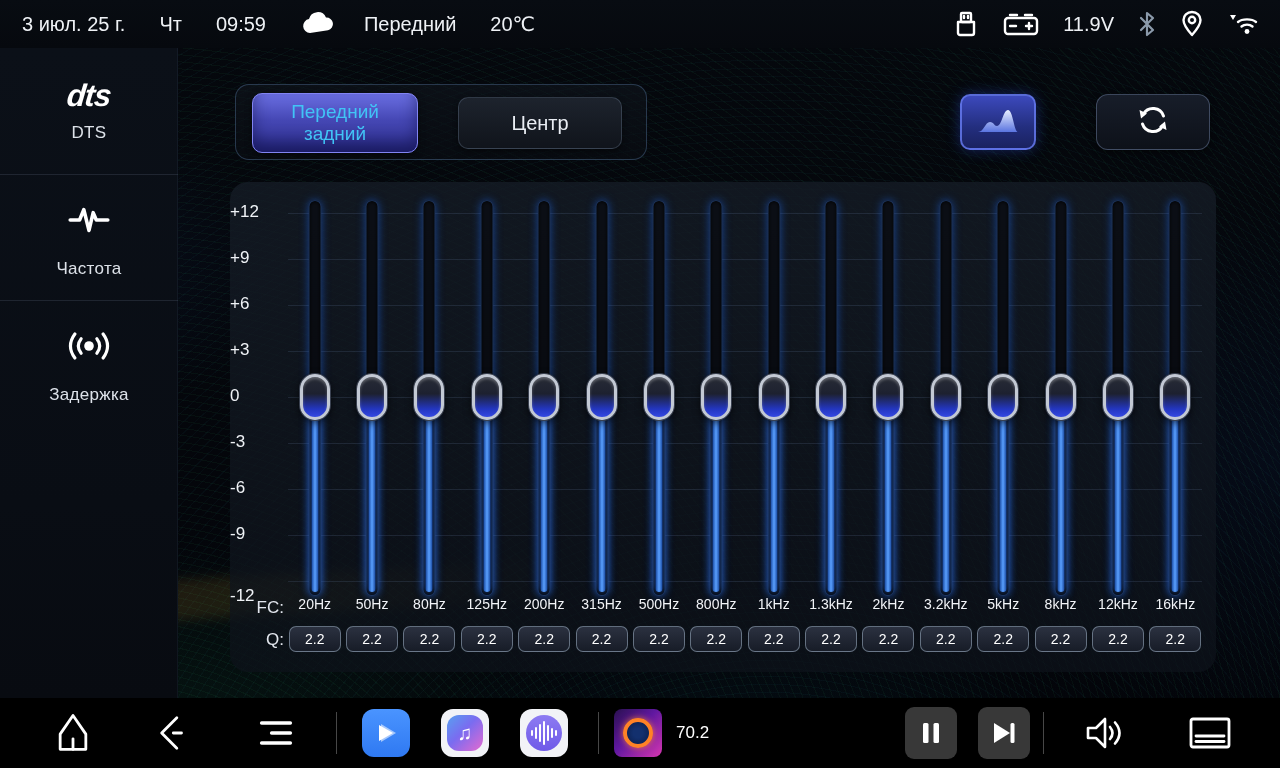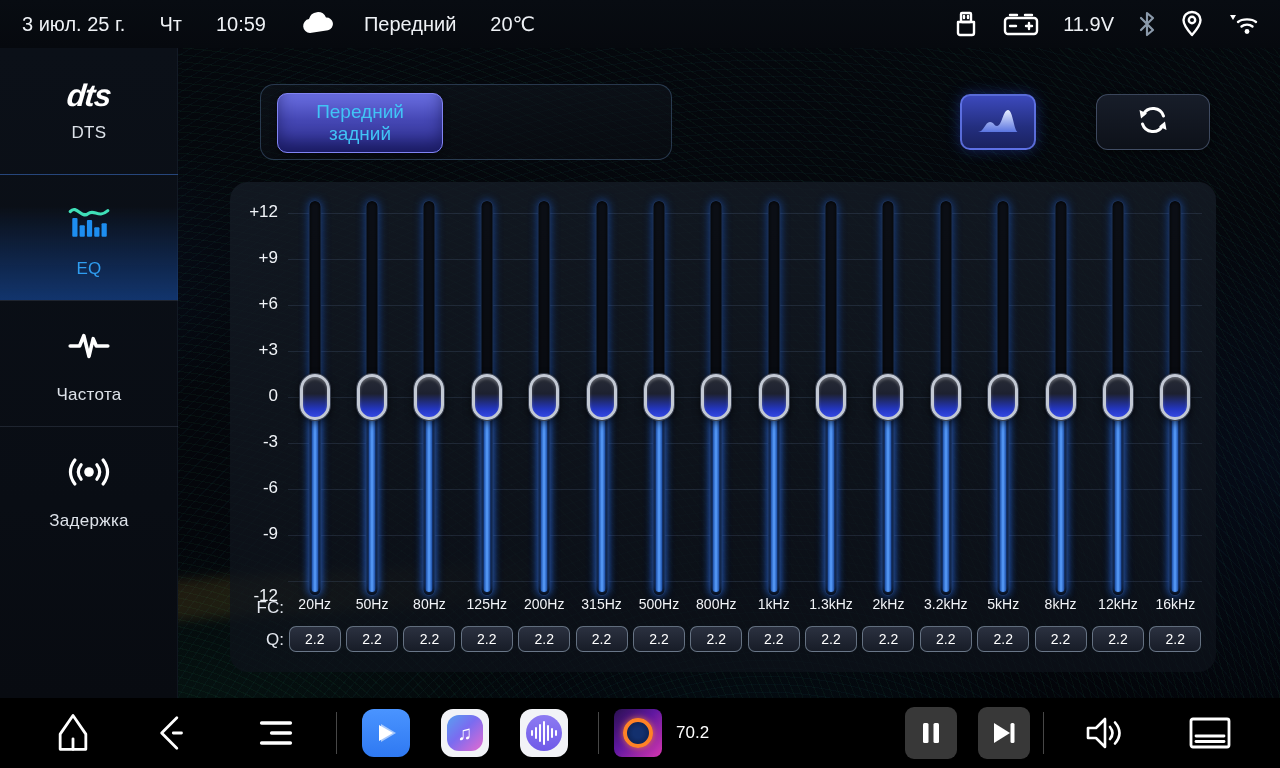--- a/index.html
+++ b/index.html
@@ -36,21 +36,21 @@
   .side-item { position:relative; height:126px; display:flex; flex-direction:column;
     align-items:center; justify-content:center; gap:12px; cursor:default; }
   .side-item + .side-item { border-top:1px solid rgba(160,180,210,.14); }
   .side-label { font-size:17px; color:#dde2e9; letter-spacing:.3px; }
   .side-item.active { background:linear-gradient(180deg, rgba(20,60,150,0) 25%, rgba(30,110,240,.40) 100%); }
   .side-item.active .side-label { color:var(--accent_blue,#2f9df0); }
   .dts-logo { font-size:31px; font-weight:800; font-style:italic; letter-spacing:-1px;
     transform:skewX(-6deg); color:#fff; line-height:1; }
 
   
-  .tab-group { position:absolute; left:260px; top:84px; width:412px; height:76px;
+  .tab-group { position:absolute; left:235px; top:84px; width:412px; height:76px;
     border:1px solid rgba(80,110,150,.45); border-radius:14px;
     background:linear-gradient(180deg, rgba(16,22,30,.6), rgba(10,14,20,.6)); }
   .tab-front { position:absolute; left:16px; top:8px; width:166px; height:60px; border-radius:10px;
     display:flex; align-items:center; justify-content:center; text-align:center;
     font-size:19px; line-height:1.15; color:var(--tab_active_text,#41c4f6);
     background:linear-gradient(180deg,#6a6ee2 0%,#4547b4 45%,#2e2f90 100%);
     border:1px solid #8184f2; box-shadow:inset 0 -10px 16px rgba(0,0,40,.45), 0 2px 6px rgba(0,0,0,.5);
     cursor:pointer; padding:0 14px; }
   .tab-center { position:absolute; left:222px; top:12px; width:164px; height:52px; border-radius:10px;
     display:flex; align-items:center; justify-content:center; font-size:20px; color:#e9edf3;
@@ -63,21 +63,21 @@
   .btn-reset { position:absolute; left:1096px; top:94px; width:114px; height:56px; border-radius:12px;
     display:flex; align-items:center; justify-content:center;
     background:linear-gradient(180deg,#171d29,#0d1119);
     border:1px solid rgba(130,150,190,.4); box-shadow:0 2px 6px rgba(0,0,0,.5); cursor:pointer; }
 
   
   .eq-panel { position:absolute; left:230px; top:182px; width:986px; height:490px; border-radius:18px;
     background:linear-gradient(180deg, rgba(21,28,38,.78), rgba(13,18,26,.72)); }
   .gridline { position:absolute; left:58px; right:14px; height:1px;
     background:rgba(135,165,215,.14); }
-  .tick-label { position:absolute; left:0; width:48px; text-align:right;
+  .tick-label { position:absolute; left:0; width:48px; 
     font-size:17px; color:#f0f3f7; }
   .sliders-row { position:absolute; left:56px; right:12px; top:0; bottom:0; display:flex; }
   .band-col { flex:1; position:relative; }
   .track { position:absolute; left:50%; transform:translateX(-50%); top:18px; height:396px;
     width:13px; border-radius:7px;
     background:linear-gradient(180deg,#0c0f16,#05070b);
     border:1px solid rgba(70,140,255,.30);
     box-shadow:0 0 9px rgba(30,110,255,.5), inset 0 0 4px #000; cursor:pointer; }
   .fill { position:absolute; left:50%; transform:translateX(-50%); width:7px; border-radius:4px;
     background:linear-gradient(90deg,#17складов 0,#17479e 0%, #5aa0ff 50%, #17479e 100%);
@@ -130,21 +130,21 @@
 <body>
 
 <div class="stage">
   <div class="bg-fx"></div>
   <div class="streak"></div>
 
   <div class="statusbar">
     <div class="sb-left">
       <span>3 июл. 25 г.</span>
       <span>Чт</span>
-      <span>10:59</span>
+      <span>09:59</span>
       <span class="sb-icon">
         <svg width="38" height="26" viewBox="0 0 38 26">
           <path fill="#fff" d="M10 22 a7 7 0 0 1 -1-13.9 A9 9 0 0 1 26 6.5 a6.5 6.5 0 0 1 2 12.8 z"></path>
         </svg>
       </span>
       <span style="margin-left:-8px;">Передний</span>
       <span>20℃</span>
     </div>
     <div class="sb-right">
       <span class="sb-icon">
@@ -184,35 +184,20 @@
           <circle cx="19" cy="20.5" r="2.4" fill="#fff"></circle>
         </svg>
       </span>
     </div>
   </div>
 
   <div class="sidebar">
     <div class="side-item">
       <div class="dts-logo">dts</div>
       <div class="side-label">DTS</div>
-    </div>
-    <div class="side-item active">
-      <span>
-        <svg width="46" height="46" viewBox="0 0 44 44">
-          <g fill="#1d8ef0">
-            <rect x="6" y="20" width="5" height="18" rx="1"></rect>
-            <rect x="13" y="27" width="5" height="11" rx="1"></rect>
-            <rect x="20" y="22" width="5" height="16" rx="1"></rect>
-            <rect x="27" y="29" width="5" height="9" rx="1"></rect>
-            <rect x="34" y="25" width="5" height="13" rx="1"></rect>
-          </g>
-          <path d="M4 14 C10 7 15 21 21 16 C27 11 31 21 40 13" fill="none" stroke="#3fe0b8" stroke-width="3" stroke-linecap="round"></path>
-        </svg>
-      </span>
-      <div class="side-label">EQ</div>
     </div>
     <div class="side-item">
       <span>
         <svg width="46" height="46" viewBox="0 0 44 44">
           <polyline points="4,22 13,22 17,12 22,32 26,15 29,22 40,22" fill="none" stroke="#fff" stroke-width="3.4" stroke-linecap="round" stroke-linejoin="round"></polyline>
         </svg>
       </span>
       <div class="side-label">Частота</div>
     </div>
     <div class="side-item">
@@ -226,20 +211,21 @@
             <path d="M35.5 10.5 q8.5 11.5 0 23"></path>
           </g>
         </svg>
       </span>
       <div class="side-label">Задержка</div>
     </div>
   </div>
 
   <div class="tab-group">
     <div class="tab-front">Передний задний</div>
+    <div class="tab-center">Центр</div>
   </div>
 
   <div class="btn-wave">
     <span>
       <svg width="44" height="32" viewBox="0 0 44 32">
         <defs>
           <linearGradient id="wg" x1="0" y1="0" x2="0" y2="1">
             <stop offset="0" stop-color="#e8efff"></stop>
               <stop offset="1" stop-color="#5a74e0"></stop>
           </linearGradient>

